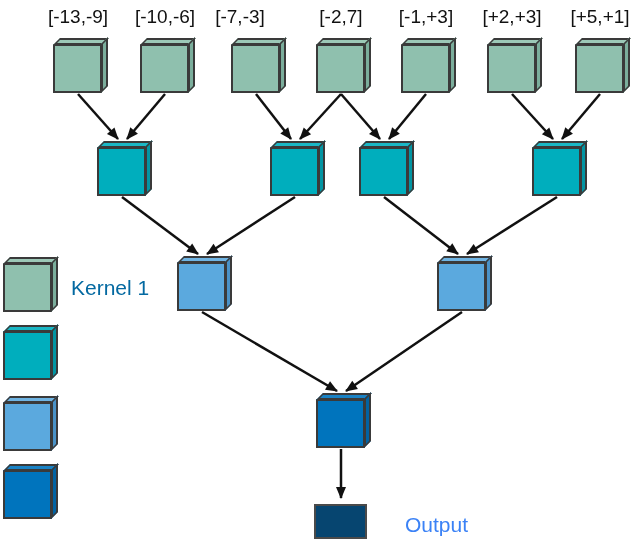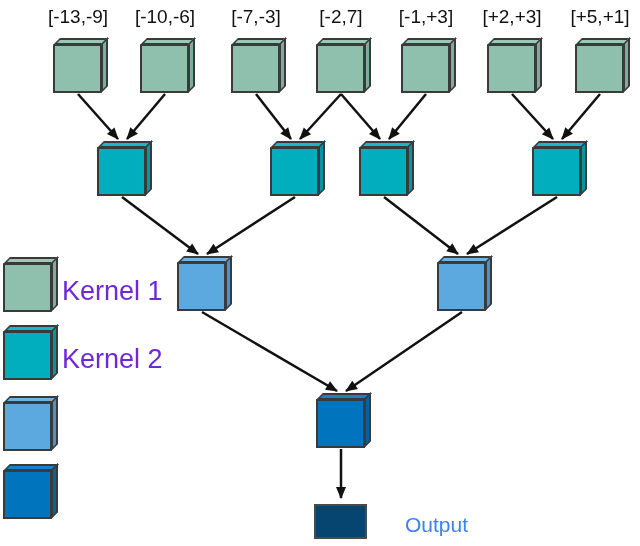--- a/index.html
+++ b/index.html
@@ -40,22 +40,22 @@
     border:2.5px solid #3a3a3a;
     background:var(--side);
     transform:skewY(-45deg);
     transform-origin:0 0;
   }
   .k1{--face:#8FC0AE;--top:#9CC8B7;--side:#7BAE9C;}
   .k2{--face:#00AEBD;--top:#1BB7C5;--side:#0295A3;}
   .k3{--face:#5BA9DE;--top:#6FB4E3;--side:#4A92C7;}
   .k4{--face:#0074BD;--top:#1982C5;--side:#0263A3;}
   .legend-label{
-    position:absolute;left:62px;
-    font-size:27px;color:#6d28d9;white-space:nowrap;
+    position:absolute;left:71px;
+    font-size:21px;color:#0369a1;white-space:nowrap;
     z-index:3;
   }
   #output-block{
     position:absolute;left:314px;top:504px;
     width:49px;height:31px;
     border:2.5px solid #4a4a4a;
     background:#064570;
     z-index:2;
   }
   #output-label{
@@ -89,21 +89,21 @@
       <line x1="384" y1="197" x2="458" y2="254" marker-end="url(#ah)"></line>
       <line x1="557" y1="197" x2="467" y2="254" marker-end="url(#ah)"></line>
       <line x1="202" y1="312" x2="337" y2="391" marker-end="url(#ah)"></line>
       <line x1="462" y1="312" x2="346" y2="391" marker-end="url(#ah)"></line>
       <line x1="341" y1="449" x2="341" y2="498" marker-end="url(#ah)"></line>
     </g>
   </svg>
 
   <div class="range-label" style="left:78px">[-13,-9]</div>
   <div class="range-label" style="left:165px">[-10,-6]</div>
-  <div class="range-label" style="left:256px">[-7,-3]</div>
+  <div class="range-label" style="left:240px">[-7,-3]</div>
   <div class="range-label" style="left:341px">[-2,7]</div>
   <div class="range-label" style="left:426px">[-1,+3]</div>
   <div class="range-label" style="left:512px">[+2,+3]</div>
   <div class="range-label" style="left:600px">[+5,+1]</div>
 
   <div class="cube k1" style="left:53px;top:44px"></div>
   <div class="cube k1" style="left:140px;top:44px"></div>
   <div class="cube k1" style="left:231px;top:44px"></div>
   <div class="cube k1" style="left:316px;top:44px"></div>
   <div class="cube k1" style="left:401px;top:44px"></div>
@@ -121,15 +121,14 @@
   <div class="cube k4" style="left:316px;top:399px"></div>
 
   <div id="output-block"></div>
   <div id="output-label">Output</div>
 
   <div class="cube k1" style="left:3px;top:263px"></div>
   <div class="cube k2" style="left:3px;top:331px"></div>
   <div class="cube k3" style="left:3px;top:402px"></div>
   <div class="cube k4" style="left:3px;top:470px"></div>
   <div class="legend-label" style="top:276px">Kernel 1</div>
-  <div class="legend-label" style="top:344px">Kernel 2</div>
 
 </div>
 
 </body></html>

